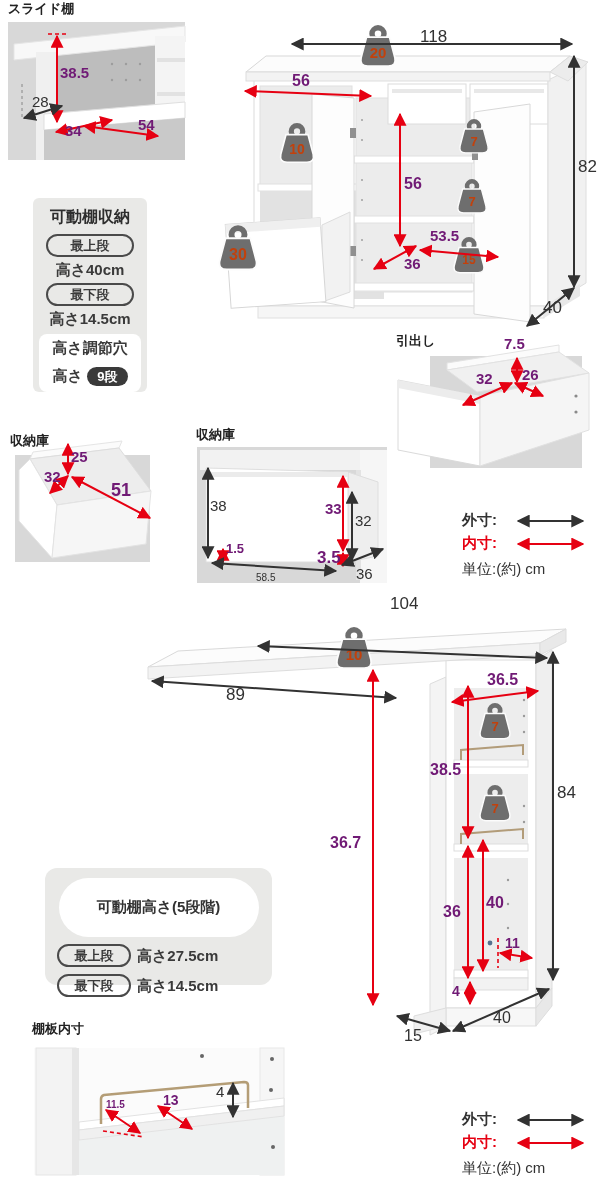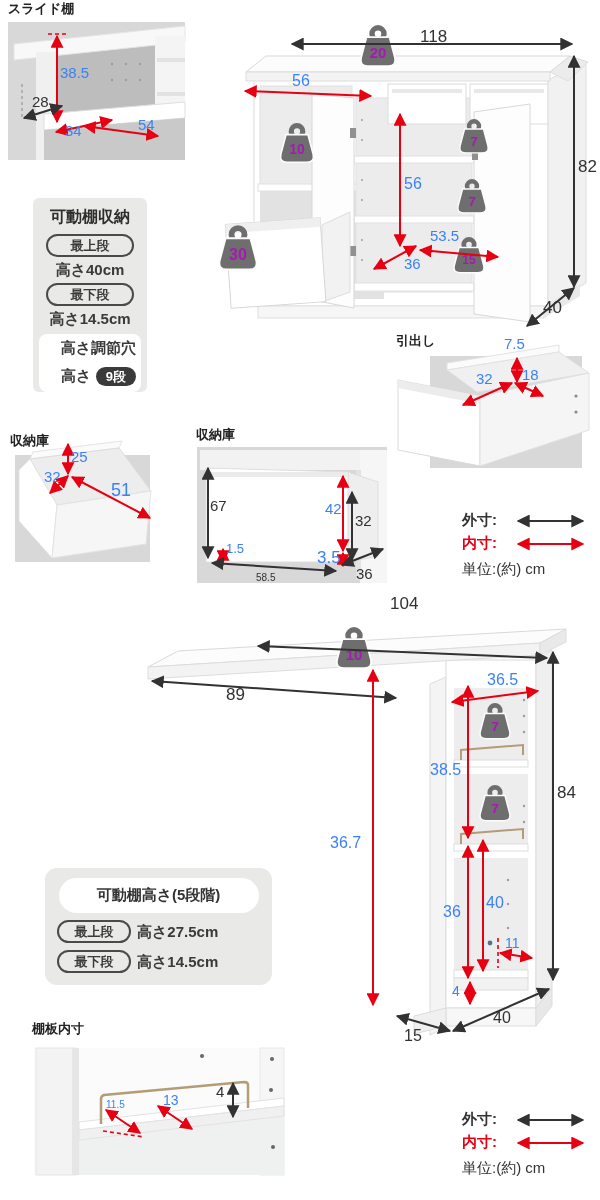--- a/index.html
+++ b/index.html
@@ -2,37 +2,37 @@
 <html><head>
 <meta charset="utf-8">
 <style>
 *{margin:0;padding:0;box-sizing:border-box}
 html,body{background:#fff}
 body{font-family:"Liberation Sans","DejaVu Sans",sans-serif;}
 #canvas{position:relative;width:600px;height:1200px;background:#ffffff;overflow:hidden}
 svg.layer{position:absolute;left:0;top:0;z-index:1}
 #arrows{z-index:5}
 .lbl{position:absolute;white-space:nowrap;z-index:6;line-height:1}
-.red{color:#3b82f6;font-weight:normal}
+.red{color:#701a75;font-weight:bold}
 .blk{color:#323232;font-weight:normal}
 .ttl{position:absolute;font-size:13px;font-weight:bold;color:#222;white-space:nowrap;z-index:6;line-height:1}
 .ab{stroke:#323232;stroke-width:2}
 .ar{stroke:#e60012;stroke-width:2}
 .ard{stroke:#e60012;stroke-width:1.6;stroke-dasharray:4 3}
 .agd{stroke:#9a9a9a;stroke-width:1.3;stroke-dasharray:3 3}
 .wt{position:absolute;z-index:4}
 .wt svg{position:absolute;left:0;top:0;width:100%;height:100%}
-.wn{position:absolute;left:0;right:0;text-align:center;color:#a21caf;font-weight:bold;z-index:2;line-height:1}
+.wn{position:absolute;left:0;right:0;text-align:center;color:#c2410c;font-weight:bold;z-index:2;line-height:1}
 .infobox{position:absolute;background:#e9e9e7;border-radius:6px;z-index:3;text-align:center}
 .infobox .bxttl{font-size:16px;font-weight:bold;color:#2e2e2e;margin-top:9px}
 .pill{display:inline-block;border:2px solid #4a4a4a;border-radius:999px;color:#3a3a3a;font-weight:bold;font-size:13px;line-height:1;padding:3px 0;text-align:center}
 .ptext{font-size:15px;font-weight:bold;color:#3a3a3a;line-height:1}
-.whitebox{background:#fff;border-radius:8px;margin:8px 6px 0 6px;padding:6px 5px;text-align:right}
+.whitebox{background:#fff;border-radius:8px;margin:8px 6px 0 6px;padding:6px 5px;text-align:center}
 .badge{display:inline-block;background:#3a3a3a;color:#fff;border-radius:999px;font-weight:bold;font-size:13px;padding:3px 10px;line-height:1;vertical-align:middle}
-.hdrpill{background:#fff;border-radius:999px;margin:10px auto 0 auto;width:200px;padding:8px 0;font-size:15px;font-weight:bold;color:#333}
+.hdrpill{background:#fff;border-radius:999px;margin:10px auto 0 auto;width:200px;padding:20px 0;font-size:15px;font-weight:bold;color:#333}
 .irow{display:flex;align-items:center;margin:7px 0 0 12px;text-align:left}
 .irow .pill{width:74px}
 .irow .ptext{margin-left:6px;font-size:15px}
 </style>
 </head>
 <body>
 
 <div id="canvas">
 
 <svg class="layer" id="illus" width="600" height="1200">
@@ -345,32 +345,32 @@
 <span class="lbl blk" style="left:578px;top:158px;font-size:17px">82</span>
 <span class="lbl blk" style="left:543px;top:299px;font-size:17px">40</span>
 <span class="lbl red" style="left:292px;top:73px;font-size:16px">56</span>
 <span class="lbl red" style="left:404px;top:176px;font-size:16px">56</span>
 <span class="lbl red" style="left:430px;top:228px;font-size:15px">53.5</span>
 <span class="lbl red" style="left:404px;top:256px;font-size:15px">36</span>
 
 <span class="ttl" style="left:396px;top:334px">引出し</span>
 <span class="lbl red" style="left:504px;top:336px;font-size:15px">7.5</span>
 <span class="lbl red" style="left:476px;top:371px;font-size:15px">32</span>
-<span class="lbl red" style="left:522px;top:367px;font-size:15px">18</span>
+<span class="lbl red" style="left:522px;top:367px;font-size:15px">26</span>
 
 <span class="ttl" style="left:10px;top:434px">収納庫</span>
 <span class="lbl red" style="left:71px;top:449px;font-size:15px">25</span>
 <span class="lbl red" style="left:44px;top:469px;font-size:15px">32</span>
 <span class="lbl red" style="left:111px;top:481px;font-size:18px">51</span>
 
 <span class="ttl" style="left:196px;top:428px">収納庫</span>
-<span class="lbl blk" style="left:210px;top:498px;font-size:15px">67</span>
+<span class="lbl blk" style="left:210px;top:498px;font-size:15px">38</span>
 <span class="lbl red" style="left:226px;top:542px;font-size:13px">1.5</span>
 <span class="lbl blk" style="left:256px;top:573px;font-size:10px">58.5</span>
-<span class="lbl red" style="left:325px;top:501px;font-size:15px">42</span>
+<span class="lbl red" style="left:325px;top:501px;font-size:15px">33</span>
 <span class="lbl red" style="left:317px;top:549px;font-size:17px">3.5</span>
 <span class="lbl blk" style="left:355px;top:513px;font-size:15px">32</span>
 <span class="lbl blk" style="left:356px;top:566px;font-size:15px">36</span>
 
 <span class="lbl" style="left:462px;top:512px;font-size:15px;font-weight:bold;color:#323232">外寸:</span>
 <span class="lbl" style="left:462px;top:535px;font-size:15px;font-weight:bold;color:#e60012">内寸:</span>
 <span class="lbl" style="left:462px;top:561px;font-size:15px;color:#323232">単位:(約) cm</span>
 
 <span class="lbl blk" style="left:390px;top:595px;font-size:17px">104</span>
 <span class="lbl blk" style="left:226px;top:686px;font-size:17px">89</span>

